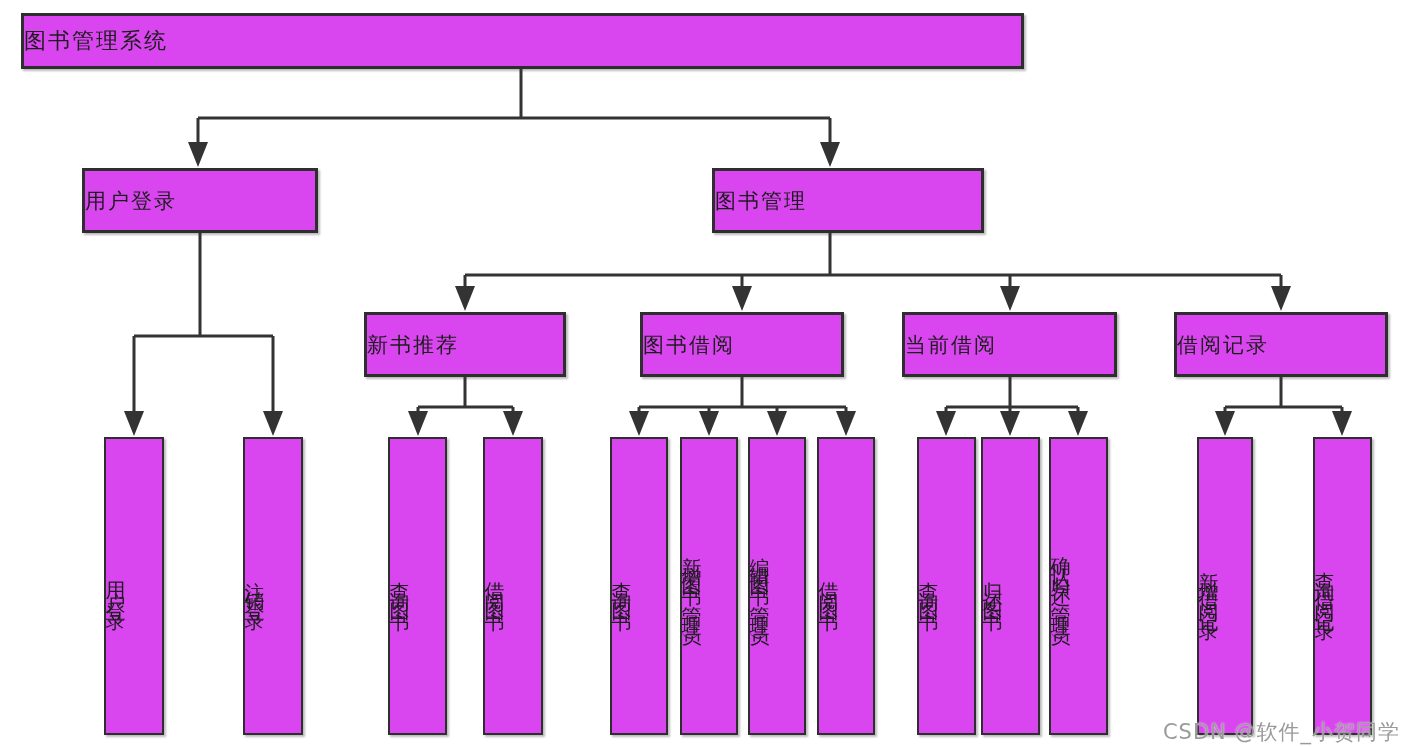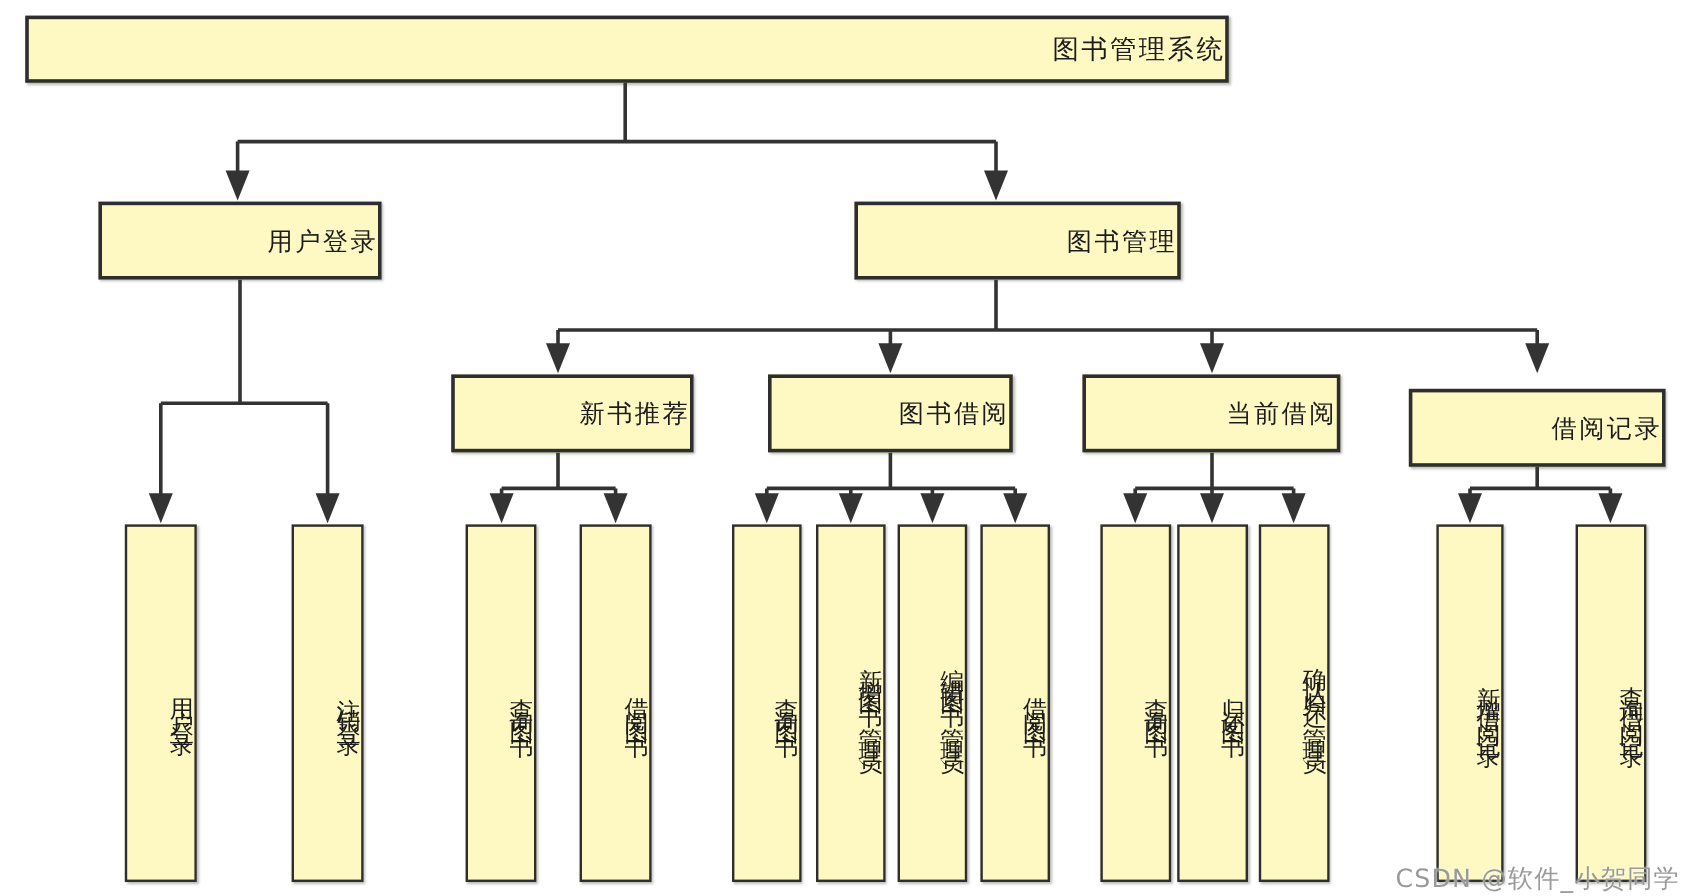--- a/index.html
+++ b/index.html
@@ -15,23 +15,23 @@
     background: #ffffff;
   }
   #wires {
     position: absolute; left: 0; top: 0; z-index: 1;
   }
   .wire  { stroke: #333333; stroke-width: 3; fill: none; }
   .ahead { fill: #333333; stroke: none; }
   .node {
     position: absolute;
     box-sizing: border-box;
-    background: #fef9c3;
+    background: #d946ef;
     border: 3px solid #2e2e2e;
-    display: flex; align-items: center; justify-content: flex-end;
+    display: flex; align-items: center; justify-content: flex-start;
     color: #1c1c1c;
     z-index: 2;
     box-shadow: 1.5px 1.5px 2px rgba(60,60,60,0.35);
   }
   .node-root { left: 21px; top: 13px; width: 1003px; height: 56px; font-size: 22px; }
   .node-l2   { top: 168px; height: 65px; font-size: 21px; }
   .node-l3   { top: 312px; height: 65px; font-size: 21px; }
   .node-leaf { top: 437px; height: 298px; border-width: 2.5px; }
   .hlabel { white-space: nowrap; letter-spacing: 2px; }
   .vtext {
@@ -111,30 +111,30 @@
     <span class="hlabel">图书管理系统</span>
   </div>
 
   <div class="node node-l2" style="left:82px; width:236px;">
     <span class="hlabel">用户登录</span>
   </div>
   <div class="node node-l2" style="left:712px; width:272px;">
     <span class="hlabel">图书管理</span>
   </div>
 
-  <div class="node node-l3" style="left:376px; width:202px;">
+  <div class="node node-l3" style="left:364px; width:202px;">
     <span class="hlabel">新书推荐</span>
   </div>
   <div class="node node-l3" style="left:640px; width:204px;">
     <span class="hlabel">图书借阅</span>
   </div>
-  <div class="node node-l3" style="left:902px; width:215px;padding-left:48px;">
+  <div class="node node-l3" style="left:902px; width:215px;">
     <span class="hlabel">当前借阅</span>
   </div>
-  <div class="node node-l3" style="left:1174px; width:214px;margin-top:12px;">
+  <div class="node node-l3" style="left:1174px; width:214px;">
     <span class="hlabel">借阅记录</span>
   </div>
 
   <div class="node node-leaf" style="left:104px; width:60px;">
     <span class="vtext">用户登录</span>
   </div>
   <div class="node node-leaf" style="left:243px; width:60px;">
     <span class="vtext">注销登录</span>
   </div>
 

